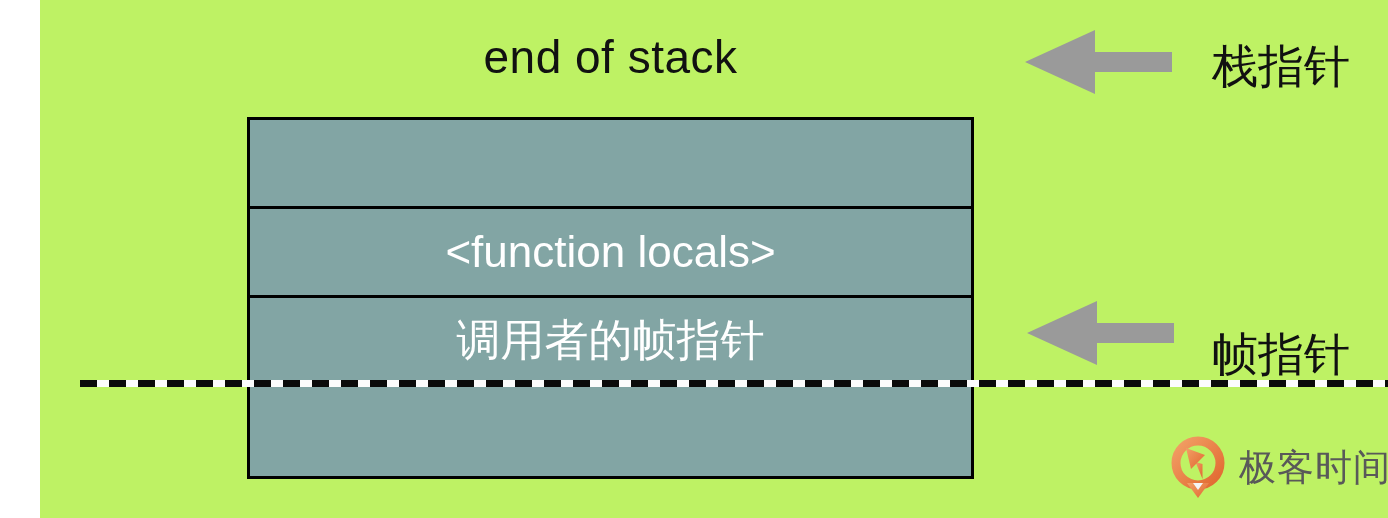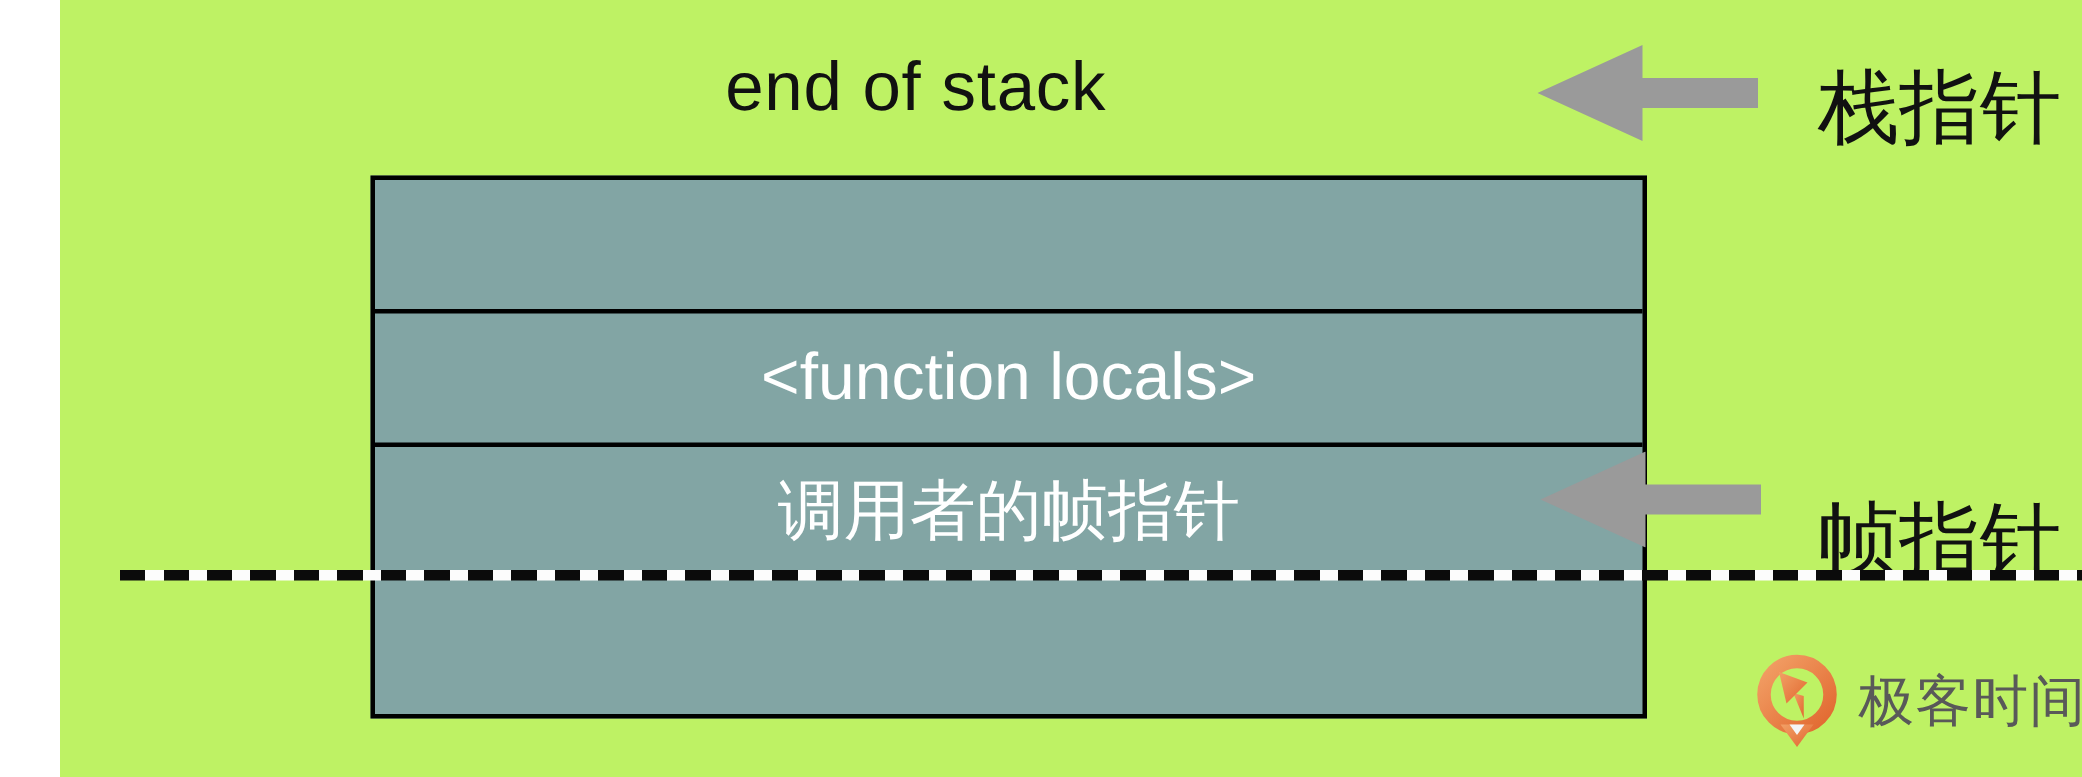--- a/index.html
+++ b/index.html
@@ -24,21 +24,21 @@
     color: #111;
     letter-spacing: 0.5px;
     white-space: nowrap;
   }
 
   
   .stack-box {
     position: absolute;
     left: 207px;
     top: 117px;
-    width: 851px;
+    width: 727px;
     height: 362px;
     box-sizing: border-box;
     border: 3px solid #000;
     background: #82a5a4;
     display: flex;
     flex-direction: column;
   }
   .stack-row {
     display: flex;
     align-items: center;
@@ -71,21 +71,21 @@
     width: 147px;
     height: 64px;
     z-index: 2;
   }
   .arrow.stack-ptr { left: 985px; top: 30px; }
   .arrow.frame-ptr { left: 987px; top: 301px; }
 
   
   .ptr-label {
     position: absolute;
-    font-size: 54px;
+    font-size: 46px;
     color: #111;
     white-space: nowrap;
   }
   .ptr-label.stack-ptr { left: 1172px; top: 36px; }
   .ptr-label.frame-ptr { left: 1172px; top: 324px; }
 
   
   .watermark {
     position: absolute;
     left: 1126px;

